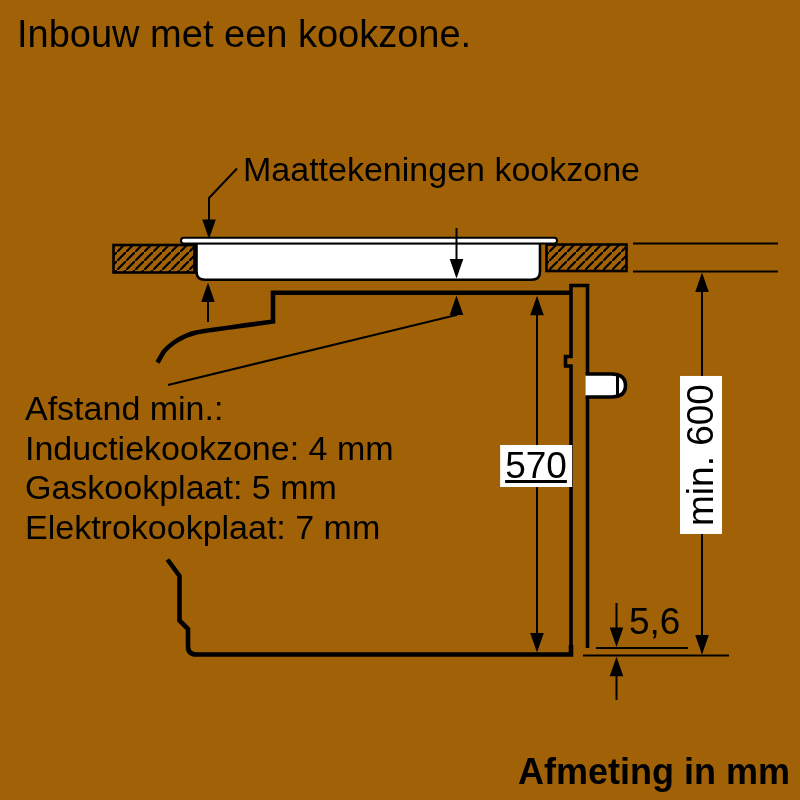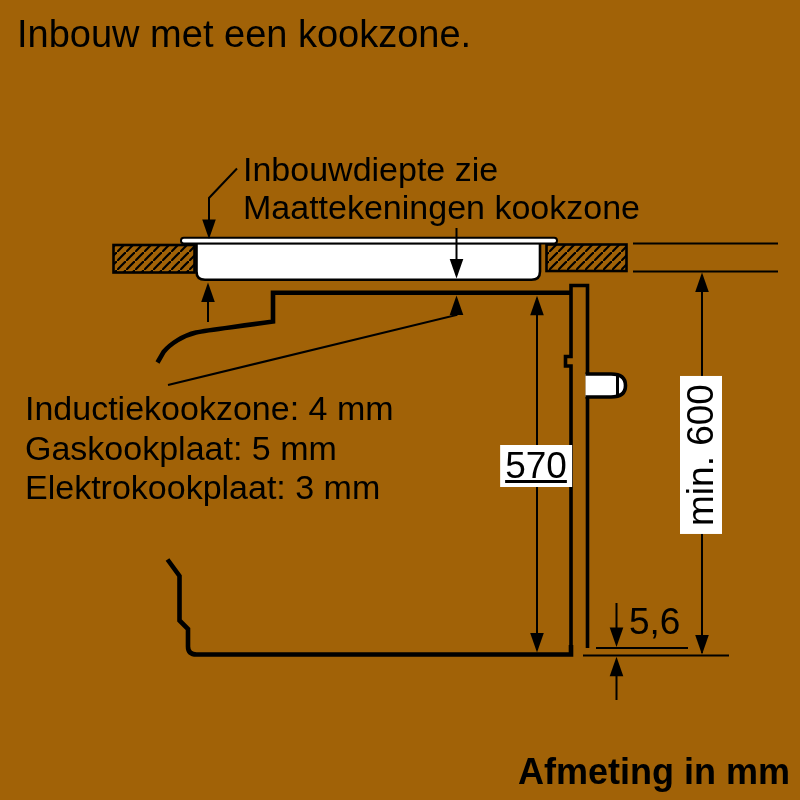--- a/index.html
+++ b/index.html
@@ -117,28 +117,28 @@
       <line x1="616.5" y1="603" x2="616.5" y2="628" stroke="#000" stroke-width="2"></line>
       <polygon points="616.5,646.9 609.7,627.4 623.3,627.4" fill="#000"></polygon>
       <line x1="616.5" y1="676" x2="616.5" y2="700" stroke="#000" stroke-width="2"></line>
       <polygon points="616.5,656.7 609.7,676.2 623.3,676.2" fill="#000"></polygon>
     </g>
   </svg>
 
   <div class="t title">Inbouw met een kookzone.</div>
 
   <div class="t callout">
-    <div>Inbouwdiepte zie</div>
     <div>Maattekeningen kookzone</div>
   </div>
 
   <div class="t note">
+    <div>Afstand min.:</div>
     <div>Inductiekookzone: 4 mm</div>
     <div>Gaskookplaat: 5 mm</div>
-    <div>Elektrokookplaat: 3 mm</div>
+    <div>Elektrokookplaat: 7 mm</div>
   </div>
 
   <div class="t dim570">570</div>
 
   <div class="t dim600">min. 600</div>
 
   <div class="t dim75">5,6</div>
 
   <div class="t footer">Afmeting in mm</div>
 

